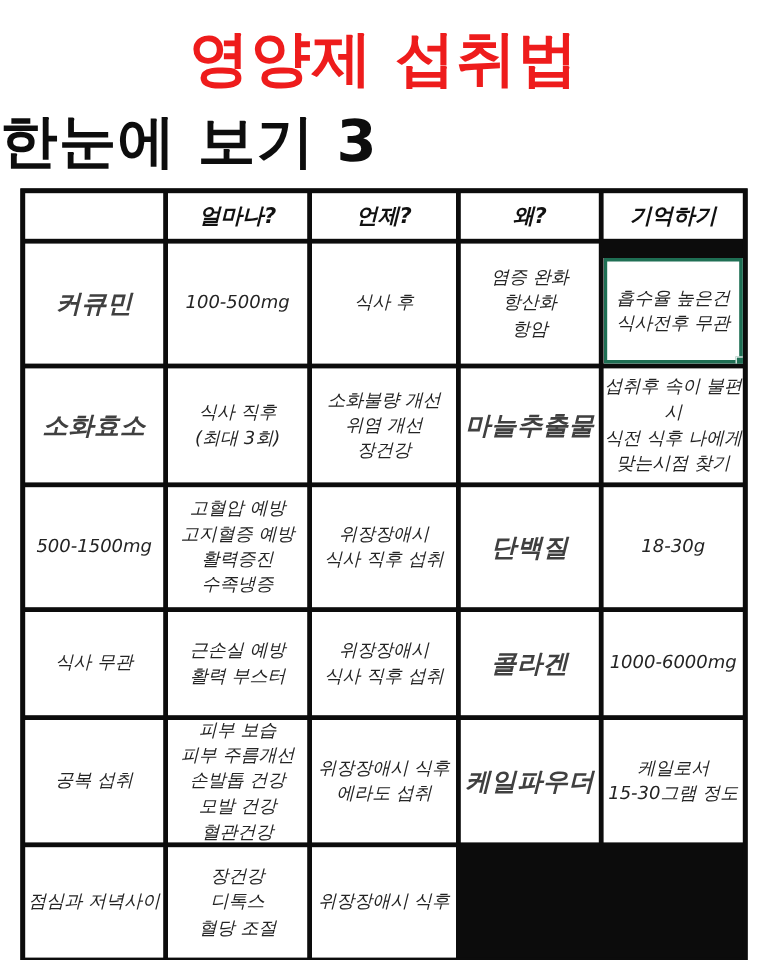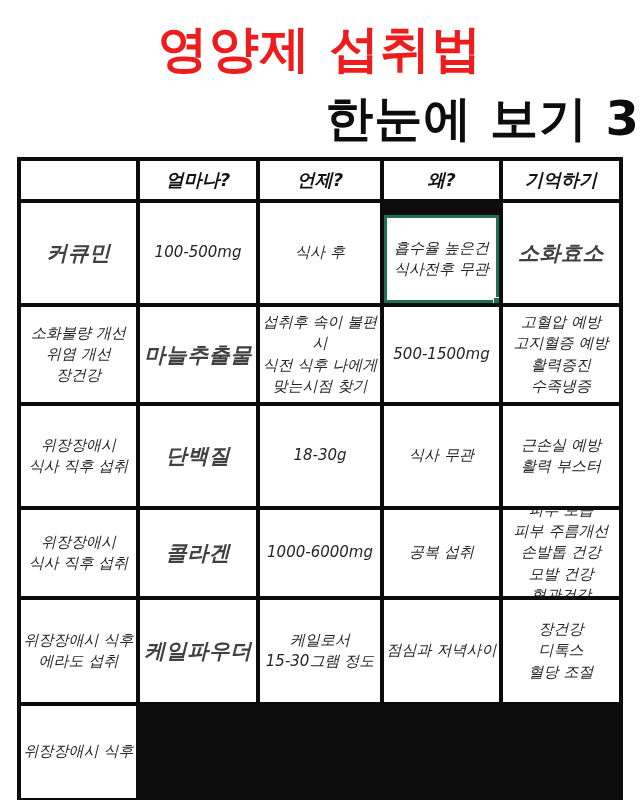--- a/index.html
+++ b/index.html
@@ -13,21 +13,21 @@
 
   .title {
     margin: 14px; padding-top: 8px;
     text-align: center;
     font-size: 50px; font-weight: 900;
     color: #ee1c1c; letter-spacing: 1px;
     line-height: 1.08;
   }
   .subtitle {
     margin: 0; padding-top: 2px;
-    text-align: right;
+    text-align: left;
     font-size: 48px; font-weight: 900;
     color: #0d0d0d; letter-spacing: 1px;
     line-height: 1.1;
   }
 
   .grid-table {
     position: absolute;
     left: 17px; top: 143px;
     display: grid;
     grid-template-columns: 115px 116px 120px 115px 116px;
@@ -105,28 +105,37 @@
 
     <div class="cell name">
         <span>커큐민</span>
       </div>
     <div class="cell body">
         <span>100-500mg</span>
       </div>
     <div class="cell body">
         <span>식사 후</span>
       </div>
+    <div class="cell body">
+        <span>염증 완화
+항산화
+항암</span>
+      </div>
     <div class="cell body selected">
       <span>흡수율 높은건
 식사전후 무관</span>
       <div class="handle"></div>
     </div>
 
     <div class="cell name">
         <span>소화효소</span>
+      </div>
+    <div class="cell body">
+        <span>식사 직후
+(최대 3회)</span>
       </div>
     <div class="cell body">
         <span>소화불량 개선
 위염 개선
 장건강</span>
       </div>
     <div class="cell name">
         <span>마늘추출물</span>
       </div>
 

